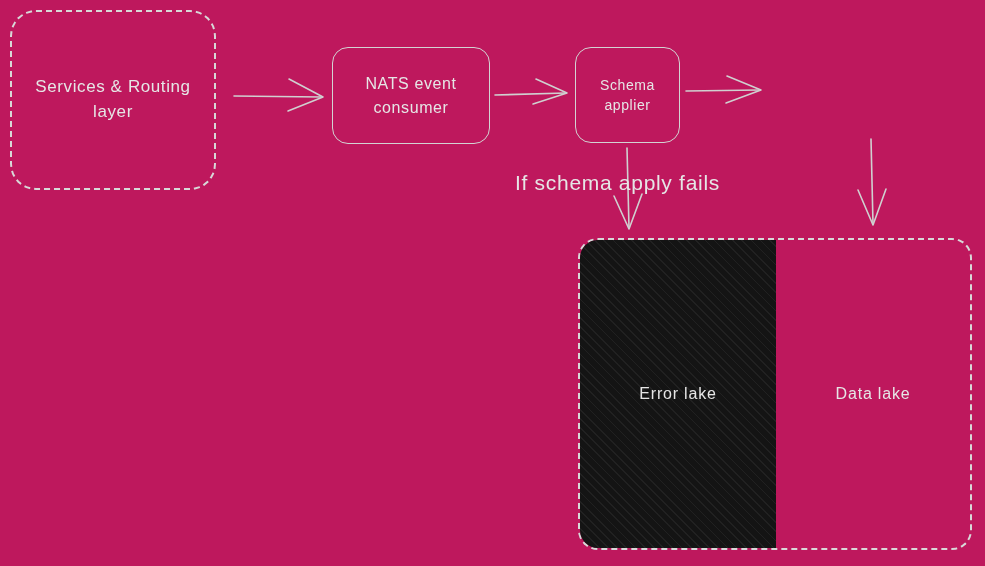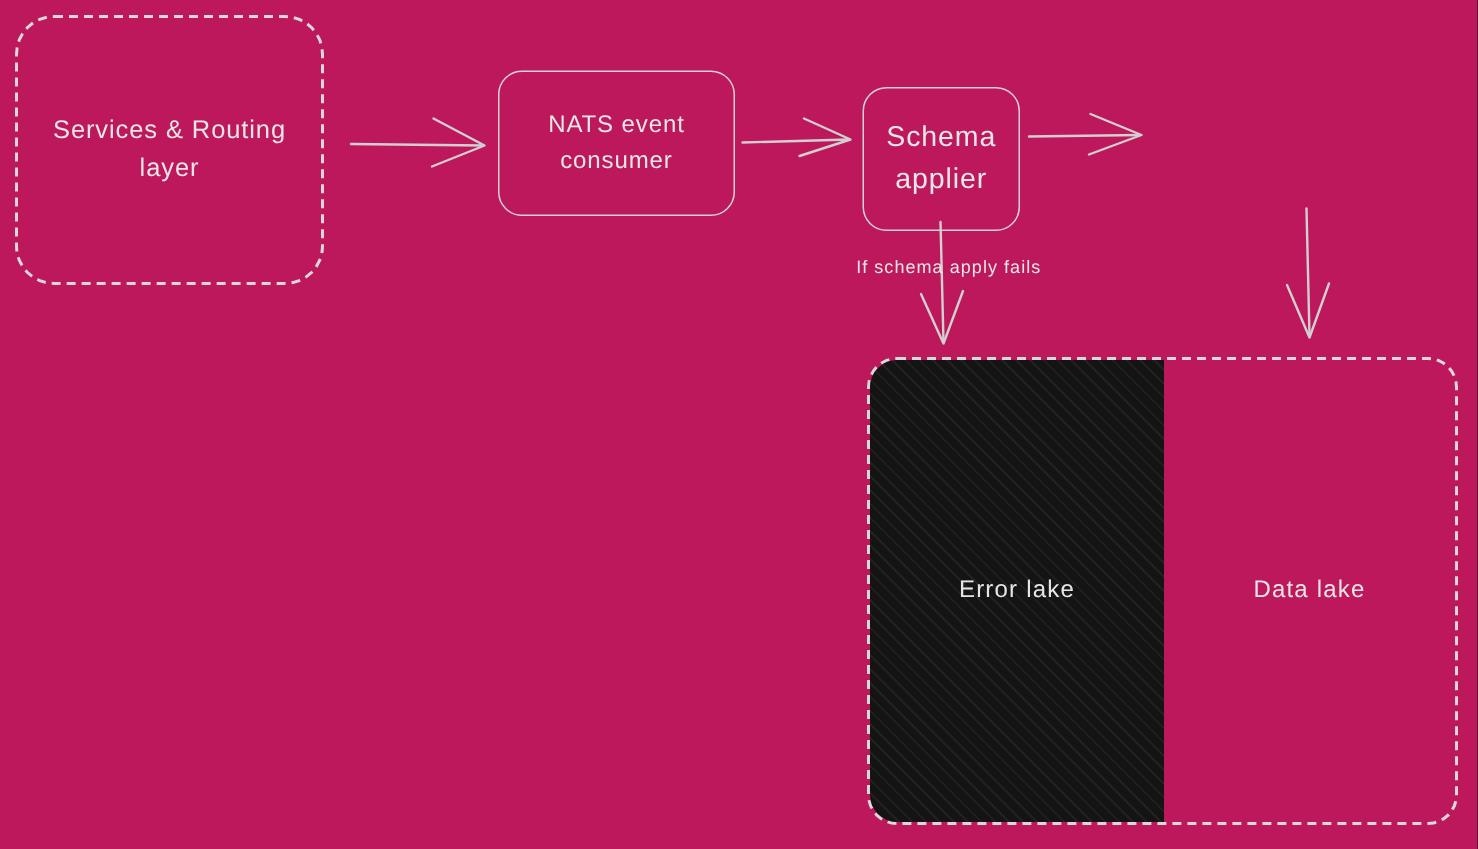--- a/index.html
+++ b/index.html
@@ -52,22 +52,21 @@
     font-size: 17px;
     border-radius: 26px;
     border-width: 2.2px;
   }
   #node-nats {
     left: 332px; top: 47px; width: 158px; height: 97px;
     font-size: 16px;
   }
   #node-schema {
     left: 575px; top: 47px; width: 105px; height: 96px;
-    font-size: 19px;
-    margin-top: 11px;
+    font-size: 14px;
   }
   #node-datafusion {
     left: 766px; top: 44px; width: 205px; height: 90px;
     font-size: 16px;
   }
 
   
   #lakes-container {
     position: absolute;
     left: 578px; top: 238px; width: 394px; height: 312px;
@@ -103,23 +102,23 @@
     font-size: 16px;
     letter-spacing: 0.8px;
   }
 
   
   #edge-label-schema-fail {
     position: absolute;
     left: 515px;
     top: 171px;
     width: 235px;
-    text-align: center;
+    text-align: left;
     color: #e6e6e6;
-    font-size: 12px;
+    font-size: 21px;
     letter-spacing: 0.7px;
   }
 
   svg.overlay {
     position: absolute;
     left: 0; top: 0;
     width: 985px; height: 566px;
     pointer-events: none;
   }
   .arrow-stroke {

